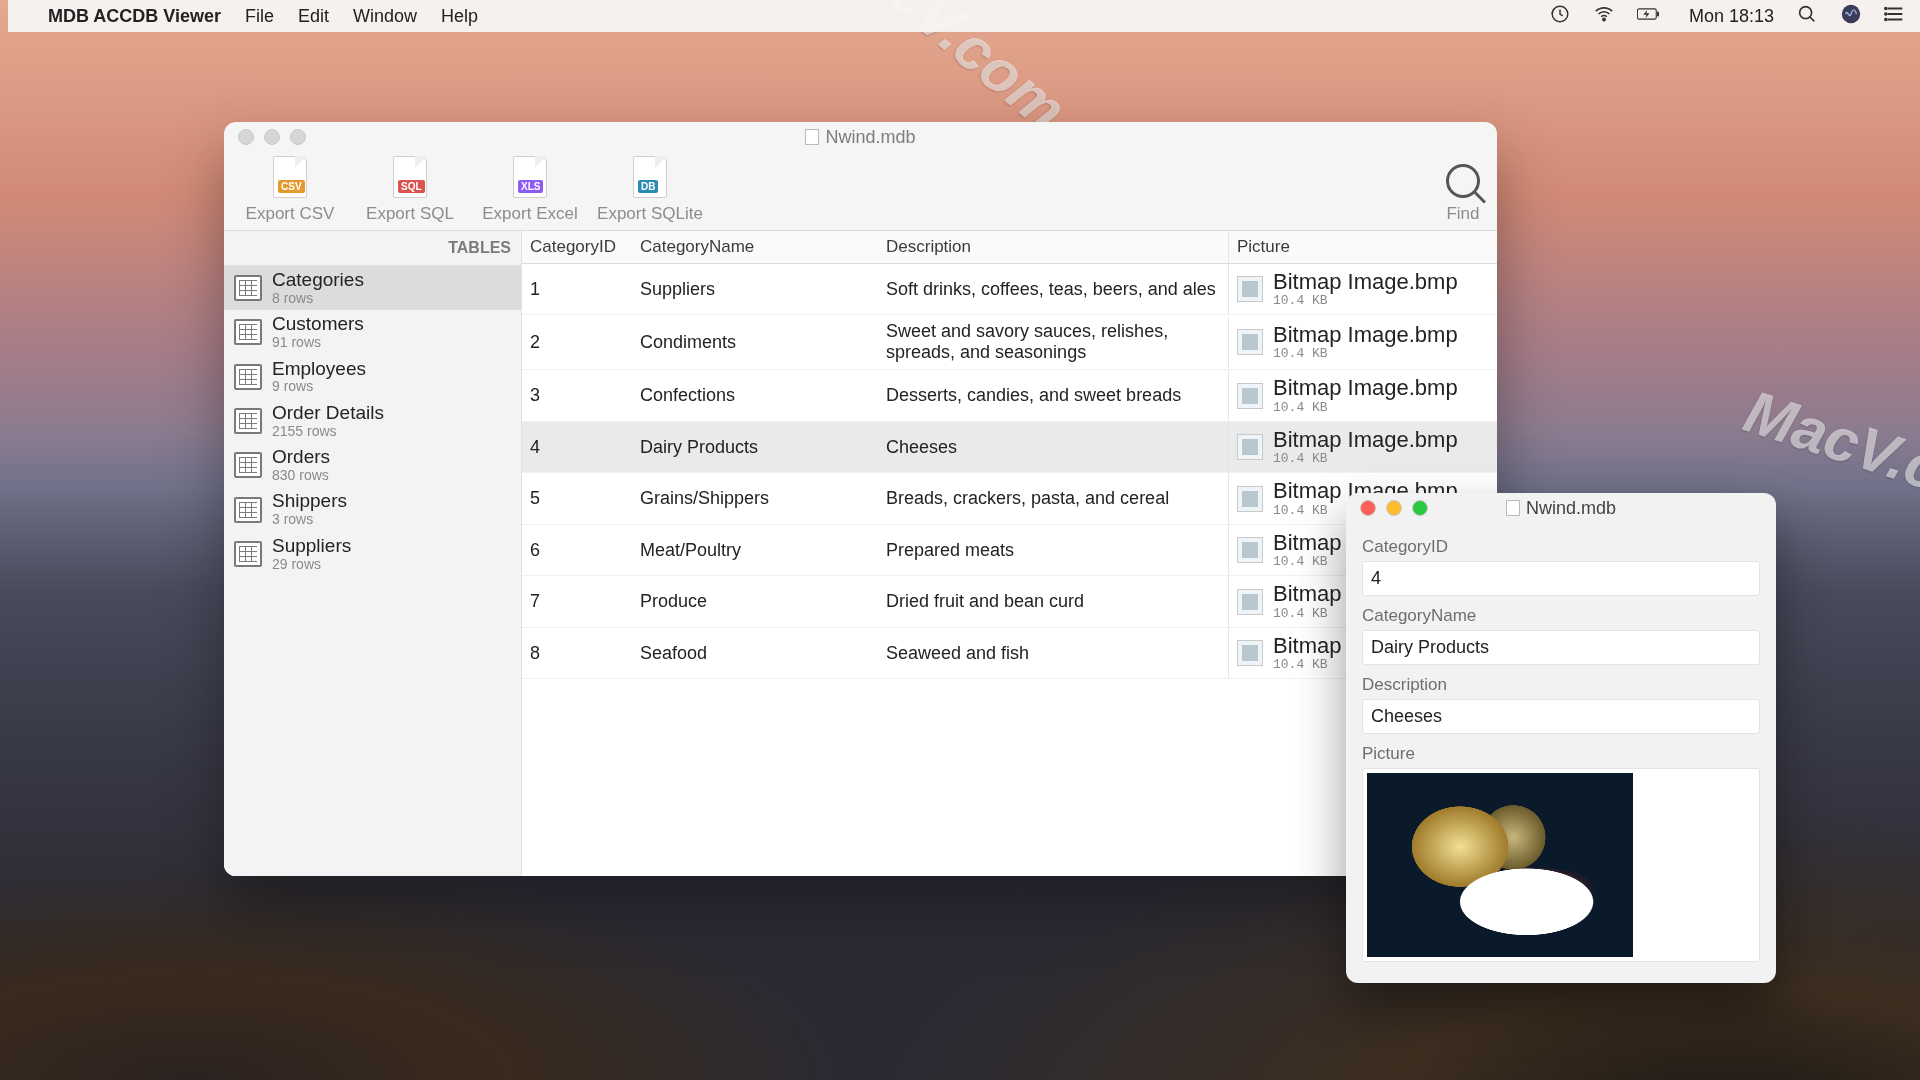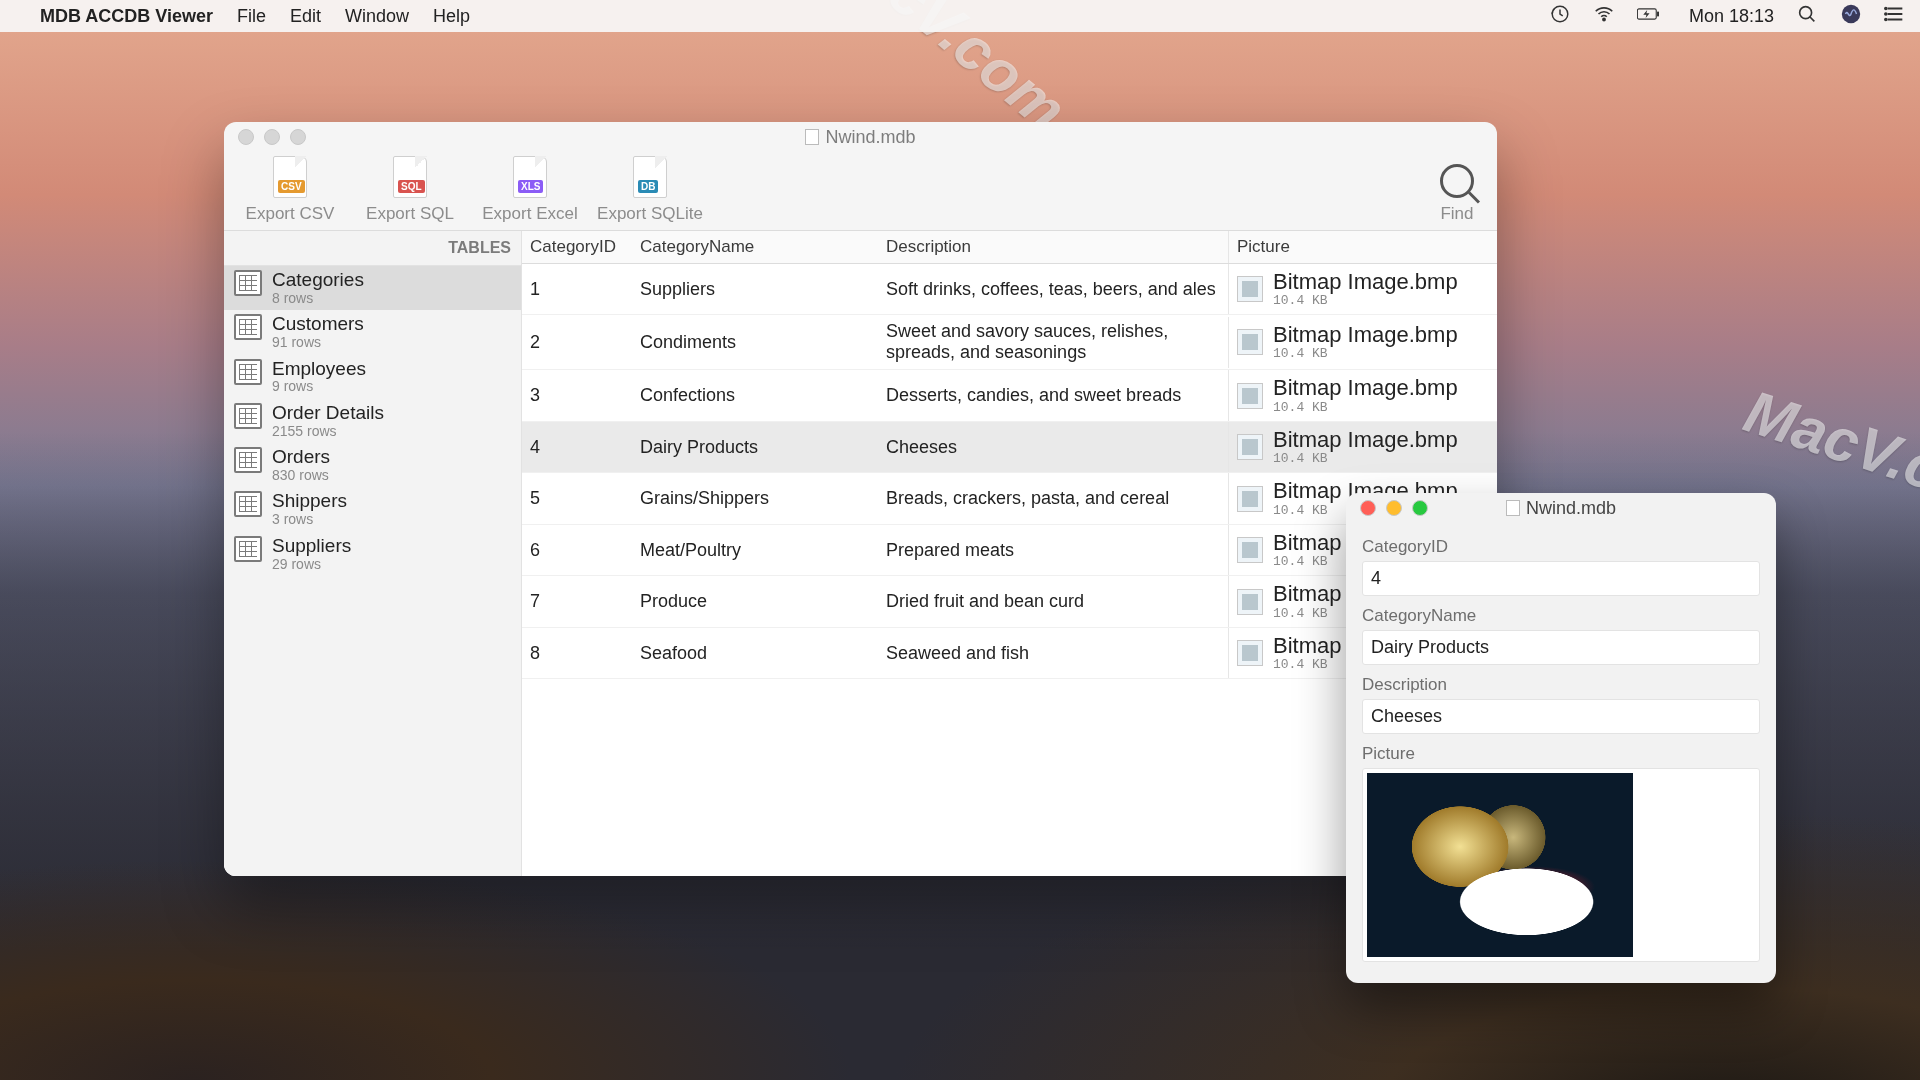--- a/index.html
+++ b/index.html
@@ -11,21 +11,21 @@
 
 .mountains {
   position: absolute; left:0; right:0; bottom:0; height: 60%;
   background:
     radial-gradient(1200px 400px at 10% 100%, #2b2220 0%, #3a2a1d 25%, transparent 55%),
     radial-gradient(1400px 500px at 90% 105%, #1c1814 0%, #3d2e20 25%, transparent 60%),
     linear-gradient(180deg, transparent 0%, #2a2a33 80%);
 }
 
 .menubar {
-  position: absolute; top:0; left:0; right:0; height:32px;
+  position: absolute; top:0; left:8px; right:0; height:32px;
   background: rgba(247,247,247,0.92);
   display:flex; align-items:center; padding:0 14px; gap:24px; font-size:18px; color:#222;
 }
 .menubar .apple { font-size:20px; margin-right:2px; }
 .menubar .appname { font-weight:700; }
 .menubar .spacer { flex:1; }
 .menubar .right { display:flex; align-items:center; gap:22px; }
 .menubar .right svg { width:22px; height:22px; }
 .menubar .clock { font-size:18px;margin-left:8px; }
 
@@ -34,35 +34,35 @@
   position:absolute; left:224px; top:122px; width:1273px; height:754px;
   background:#f5f5f5; border-radius:12px; box-shadow:0 30px 60px rgba(0,0,0,.35);
   display:flex; flex-direction:column; overflow:hidden;
 }
 .titlebar { height:30px; display:flex; align-items:center; position:relative; }
 .traffic { display:flex; gap:10px; padding-left:14px; }
 .traffic .dot { width:16px; height:16px; border-radius:50%; background:#d6d6d6; border:1px solid #c8c8c8; }
 .titlebar .title { position:absolute; left:0; right:0; text-align:center; color:#7d7d7d; font-size:18px; }
 .titlebar .title .doc-icon { display:inline-block; width:14px; height:16px; background:#fff; border:1px solid #bbb; margin-right:6px; vertical-align:-2px; }
 
-.toolbar { height:78px; display:flex; align-items:flex-end; padding:0 10px 6px 10px; gap:8px; }
+.toolbar { height:78px; display:flex; align-items:flex-end; padding:0 4px 6px 10px; gap:8px; }
 .tool { display:flex; flex-direction:column; align-items:center; width:112px; color:#8c8c8c; font-size:17px; }
 .tool .file { width:34px; height:42px; background:#fff; border:1px solid #cfcfcf; border-radius:2px 6px 2px 2px; position:relative; margin-bottom:6px; }
 .tool .file::after { content:""; position:absolute; right:-1px; top:-1px; width:12px; height:12px; background:linear-gradient(135deg,#eee 50%, transparent 50%); }
 .tool .badge { position:absolute; left:4px; bottom:4px; font-size:10px; font-weight:700; color:#fff; padding:1px 3px; border-radius:2px; }
 .tool.csv .badge{background:#e59a2f;} .tool.sql .badge{background:#d9534f;} .tool.xls .badge{background:#8b5cf6;} .tool.db .badge{background:#2a8bb5;}
 .toolbar .spacer { flex:1; }
 .tool.find { width:60px; }
 .tool.find .mag { width:34px; height:34px; border:3px solid #555; border-radius:50%; position:relative; margin-bottom:6px; }
 .tool.find .mag::after { content:""; position:absolute; width:14px; height:3px; background:#555; right:-10px; bottom:-4px; transform:rotate(45deg); }
 
 .body { flex:1; display:flex; background:#fff; border-top:1px solid #dcdcdc; }
 .sidebar { width:298px; background:#f3f3f3; border-right:1px solid #e2e2e2; display:flex; flex-direction:column; }
 .sidebar .hdr { padding:8px 10px; color:#7b7b7b; font-weight:700; font-size:16px; border-bottom:1px solid #e2e2e2;text-align:right; }
-.side-item { display:flex; gap:10px; padding:4px 10px; cursor:default; }
+.side-item { display:flex; align-items:center; gap:10px; padding:4px 10px; cursor:default; }
 .side-item.selected { background:#dcdcdc; }
 .side-item .ticon { width:28px; height:26px; border:2px solid #7a7a7a; border-radius:2px; position:relative; background:#fff; }
 .side-item .ticon::before { content:""; position:absolute; left:3px; right:3px; top:3px; bottom:3px;
   background: linear-gradient(#7a7a7a 1px, transparent 1px) 0 0/100% 5px,
               linear-gradient(90deg,#7a7a7a 1px, transparent 1px) 0 0/6px 100%; }
 .side-item .meta { line-height:1.1; }
 .side-item .meta .name { font-size:19px; color:#232323; }
 .side-item .meta .rows { font-size:14px; color:#8a8a8a; }
 
 .grid { flex:1; display:flex; flex-direction:column; }

